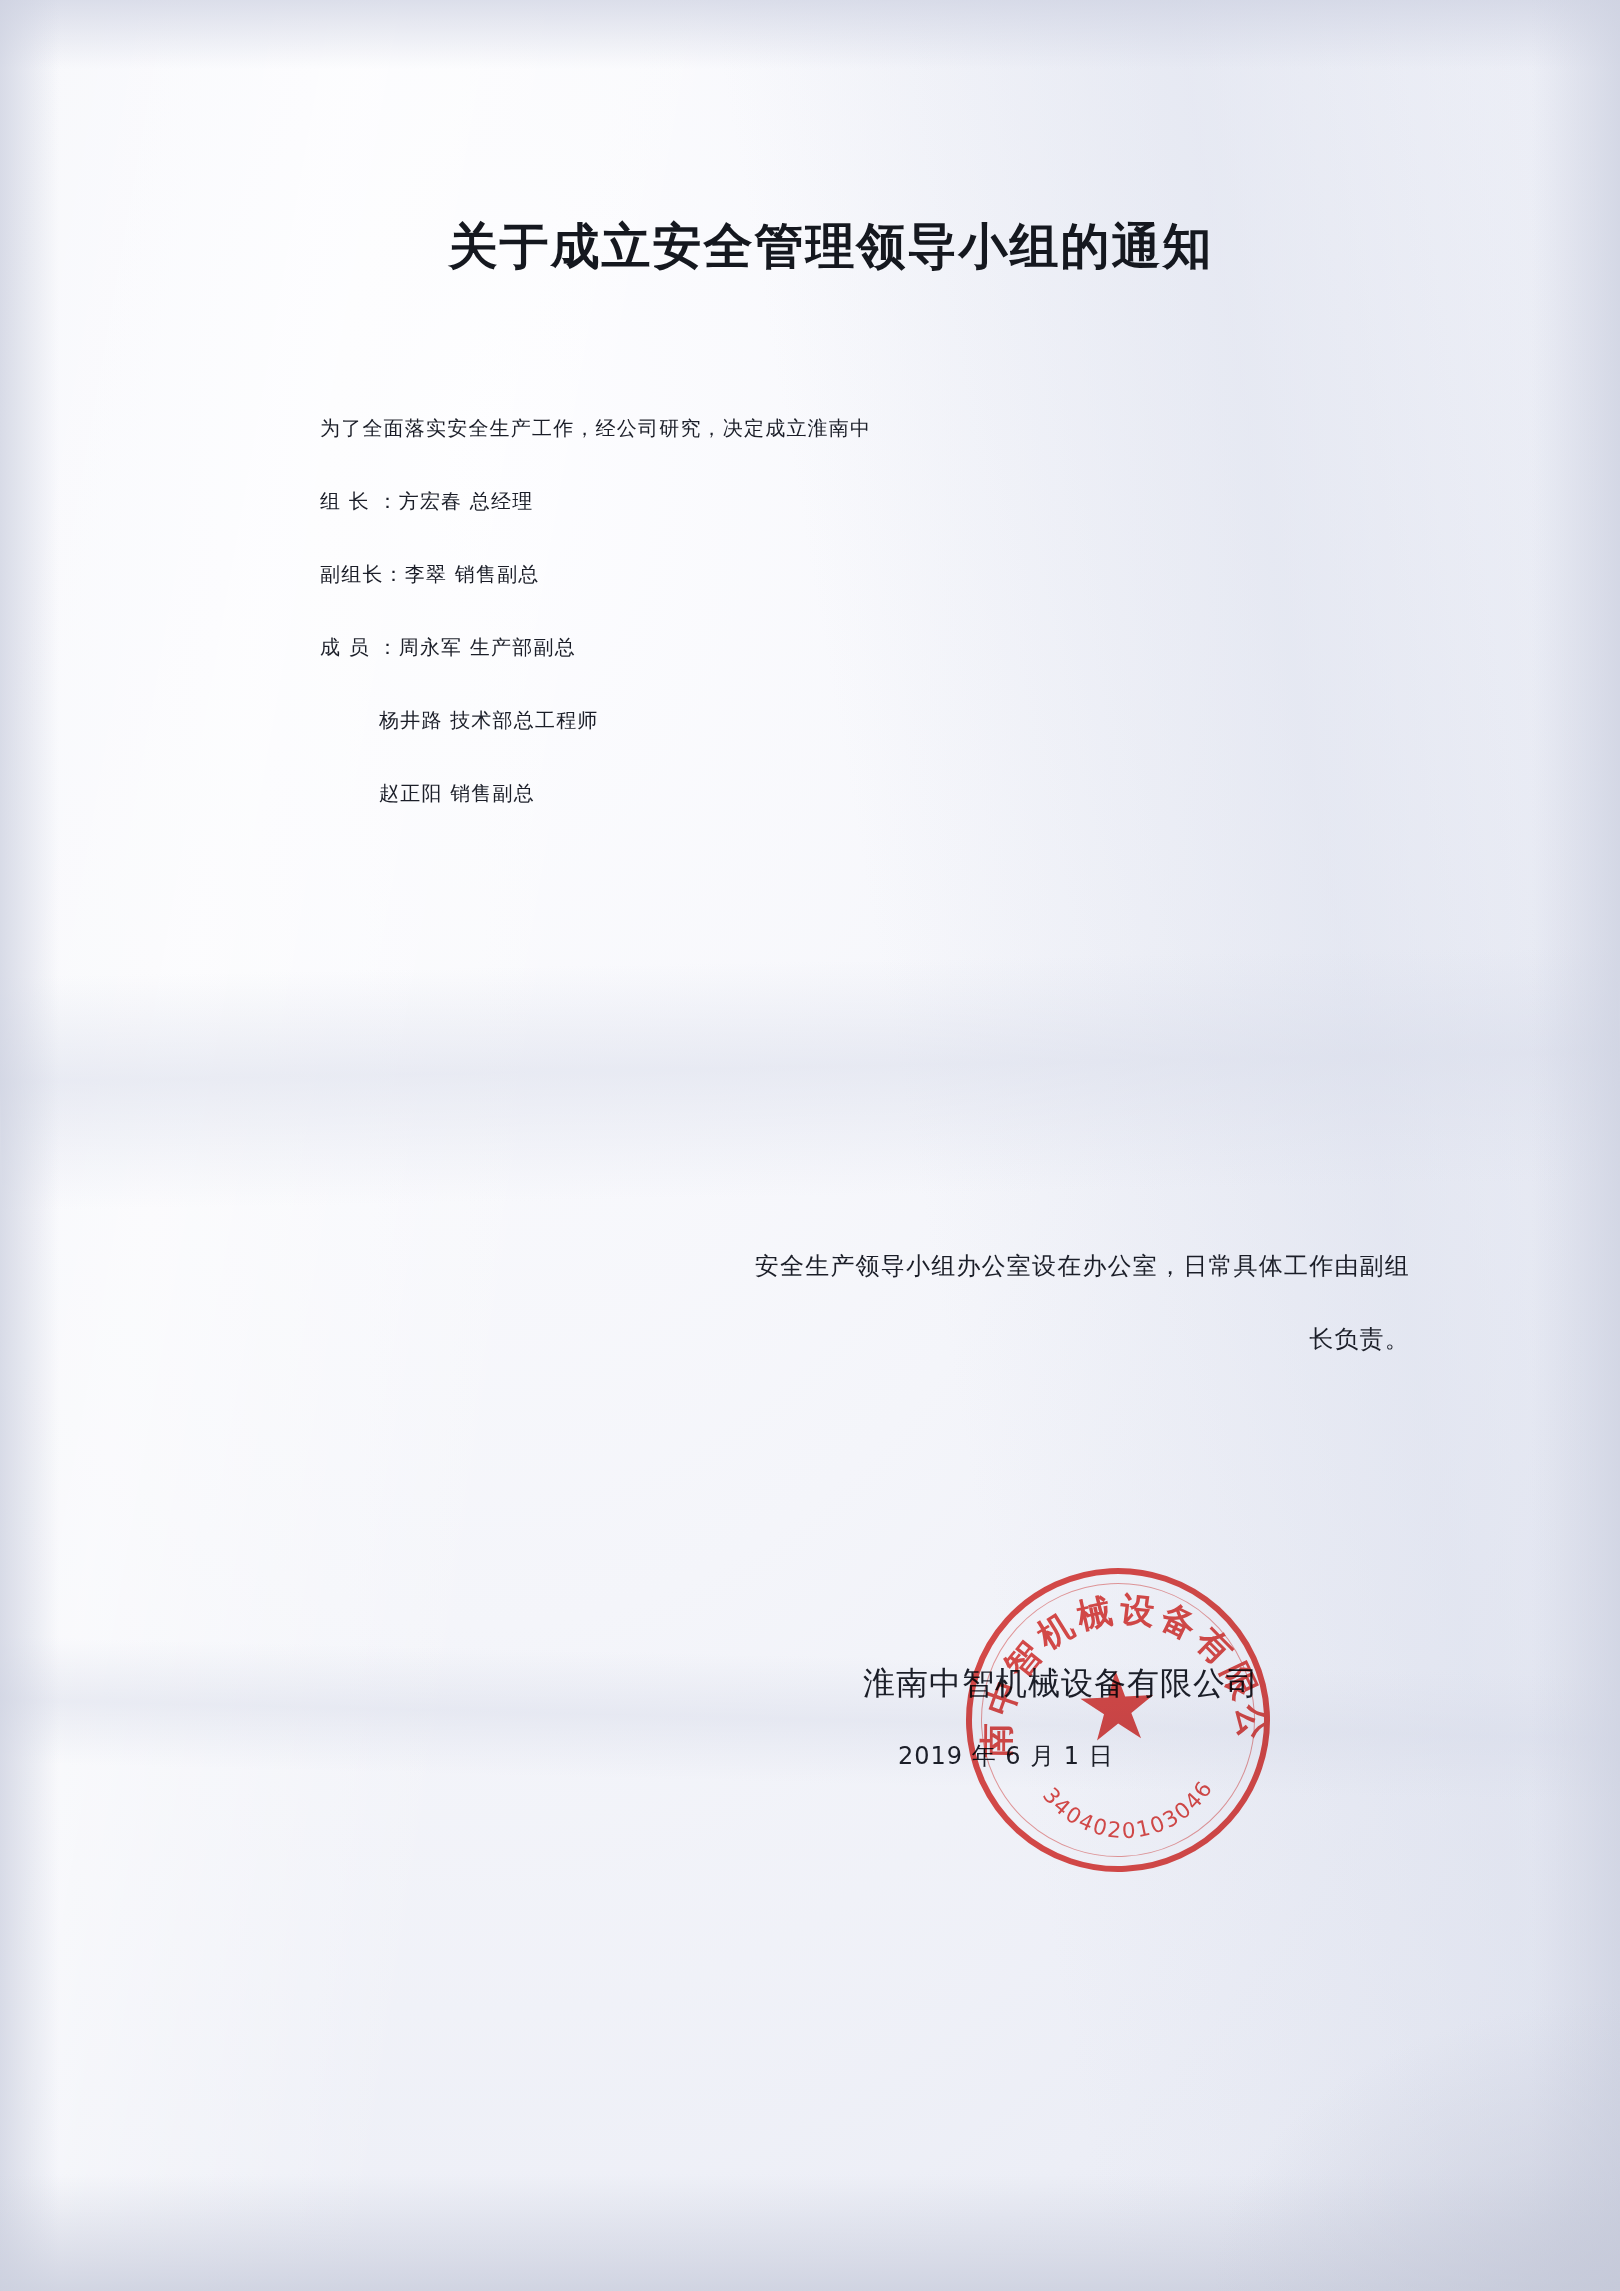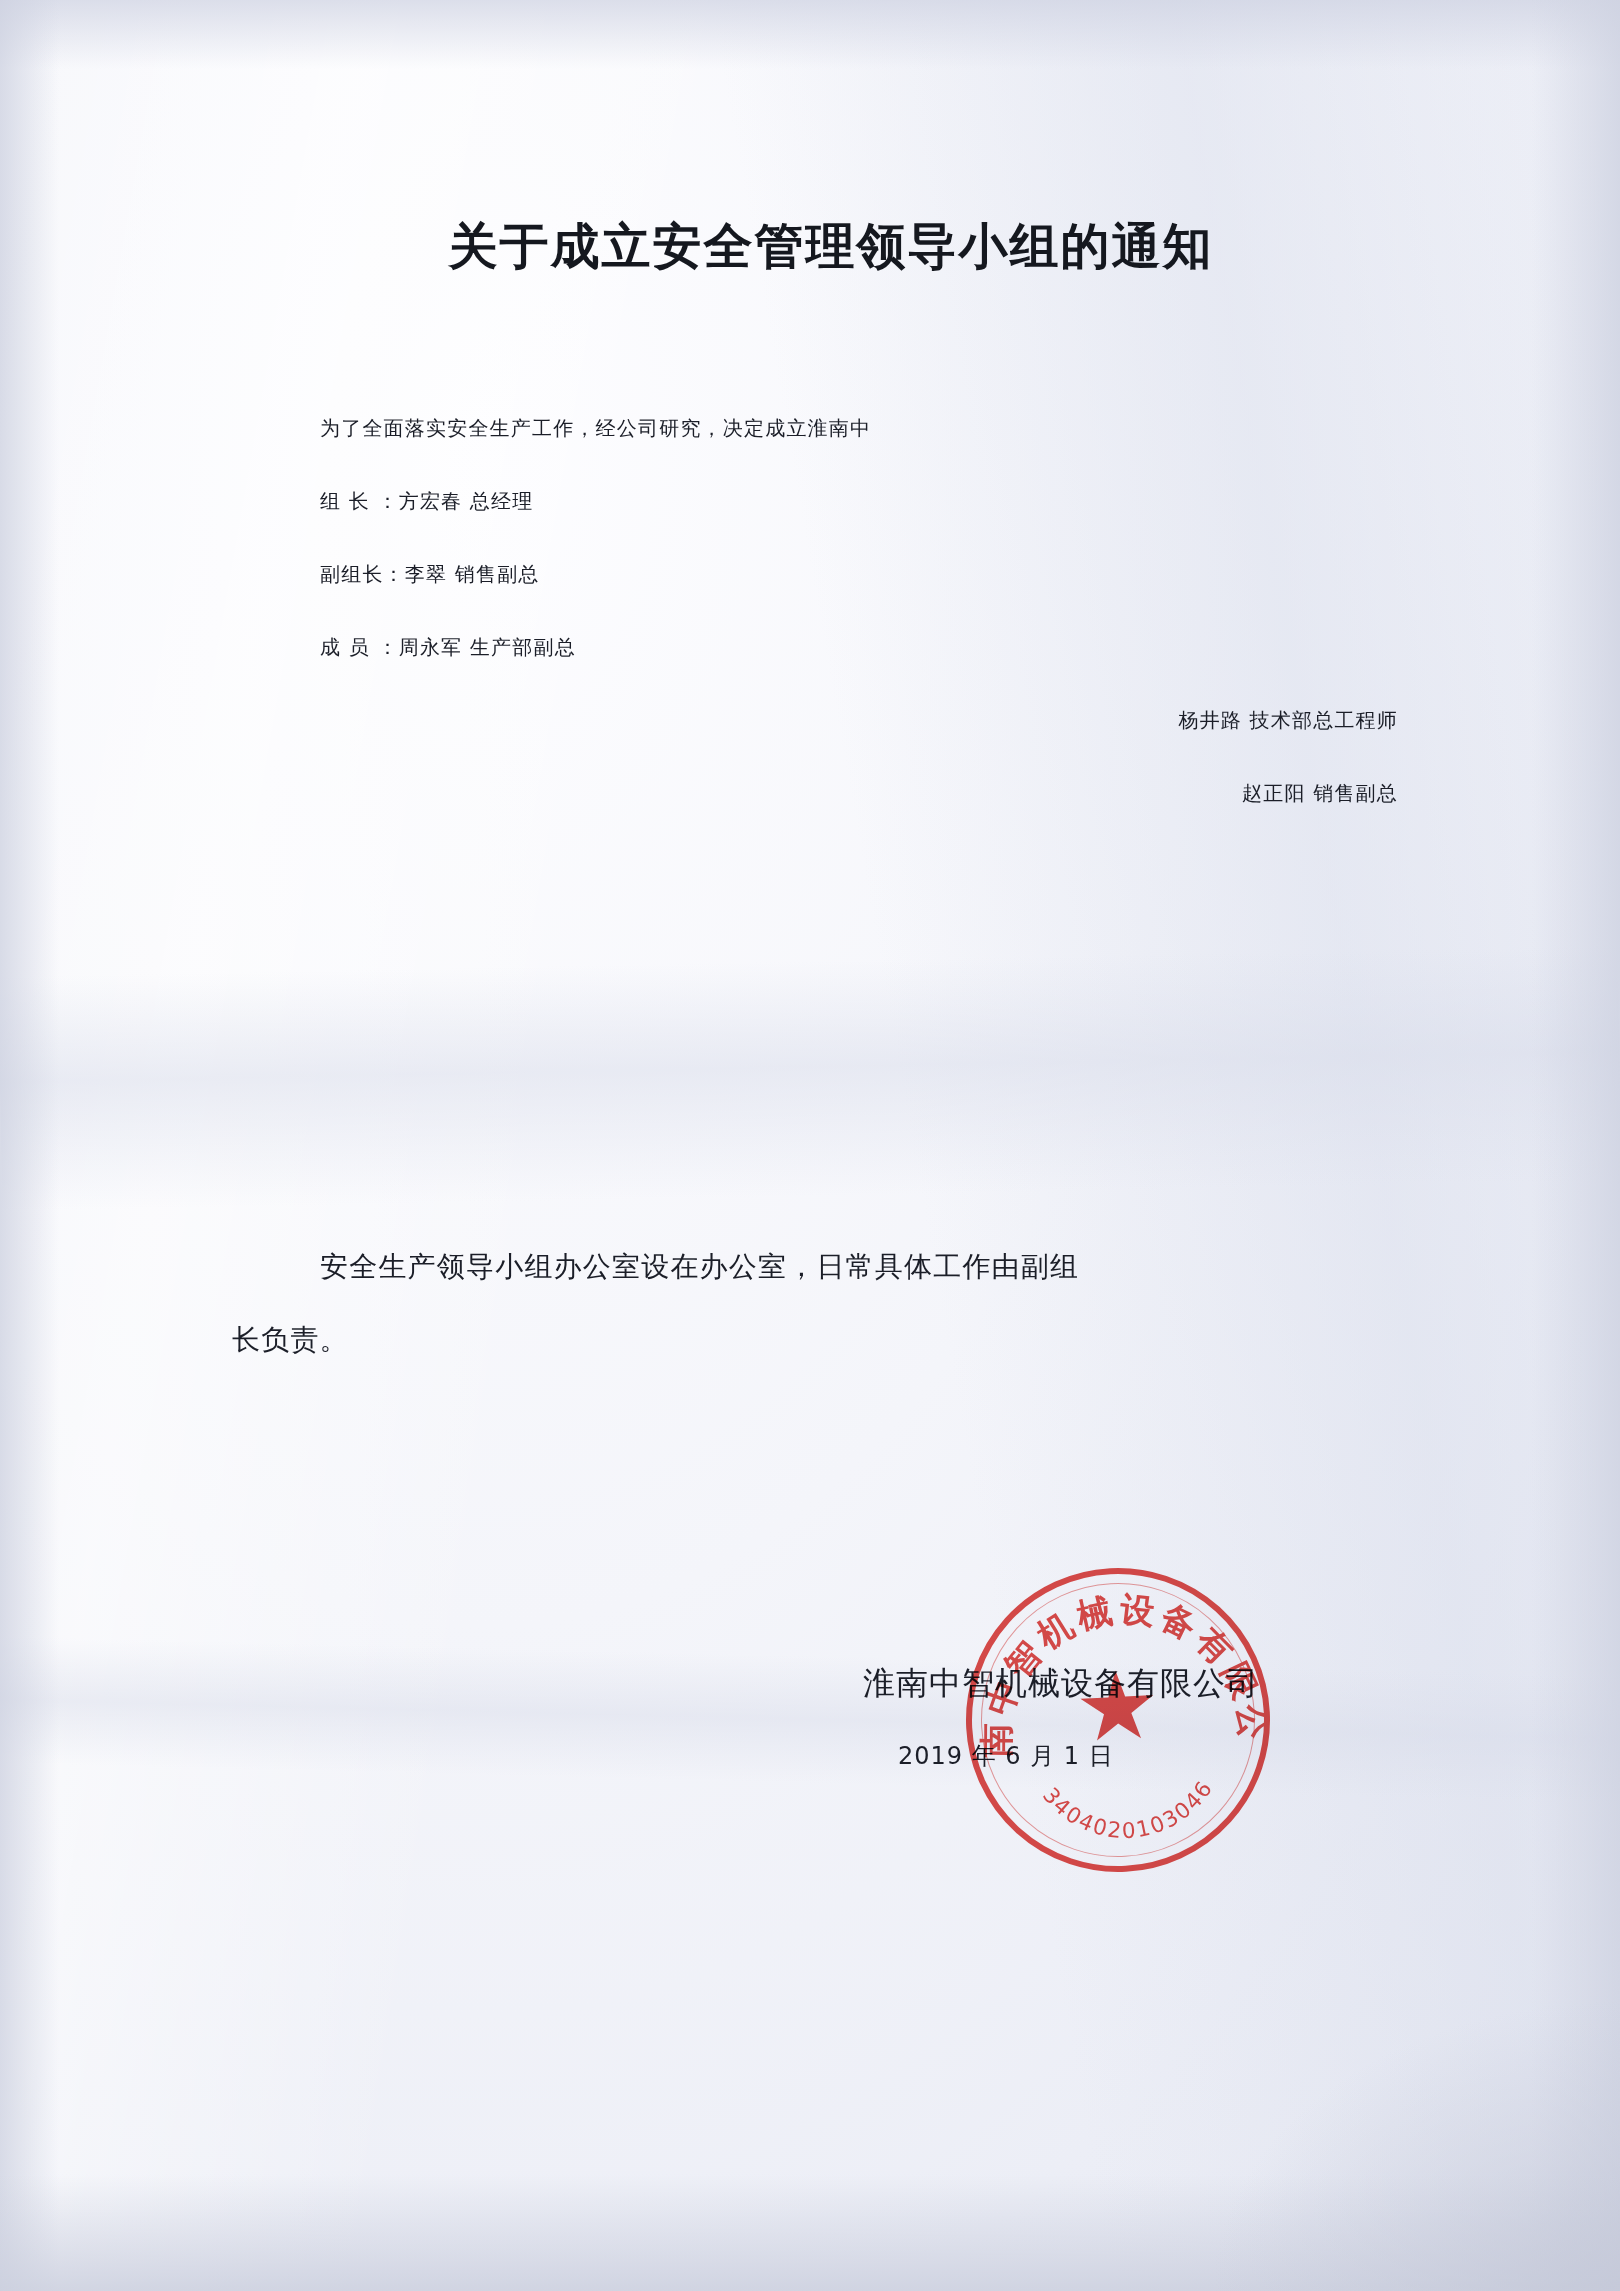--- a/index.html
+++ b/index.html
@@ -97,30 +97,31 @@
     font-size: 20px;
     color: #1b1e28;
   }
   .para-line {
     height: 73px;
     line-height: 73px;
     white-space: pre;
     letter-spacing: 1.2px;
   }
   .indent-1 { padding-left: 88px; }
-  .indent-2 { padding-left: 147px; text-align: right; }
+  .indent-2 { padding-left: 147px; }
 
   .block2 {
     position: absolute;
-    left: 232px;
+    left: 244px;
     top: 1230px;
     width: 1166px;
     font-family: "DejaVu Serif", "Liberation Serif", serif;
-    font-size: 28px;
+    font-size: 24px;
     color: #1b1e28;
+    text-align: right;
   }
 
   
   .sign {
     position: absolute;
     left: 863px;
     top: 1647px;
     width: 510px;
     font-family: "DejaVu Serif", "Liberation Serif", serif;
     font-size: 32px;

